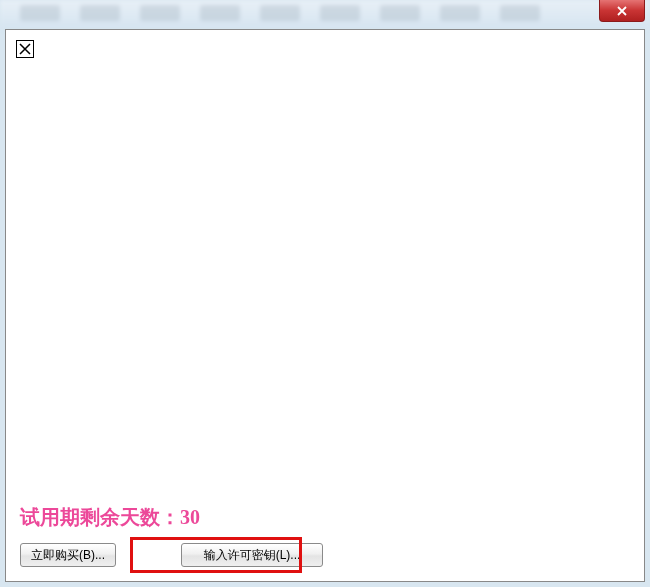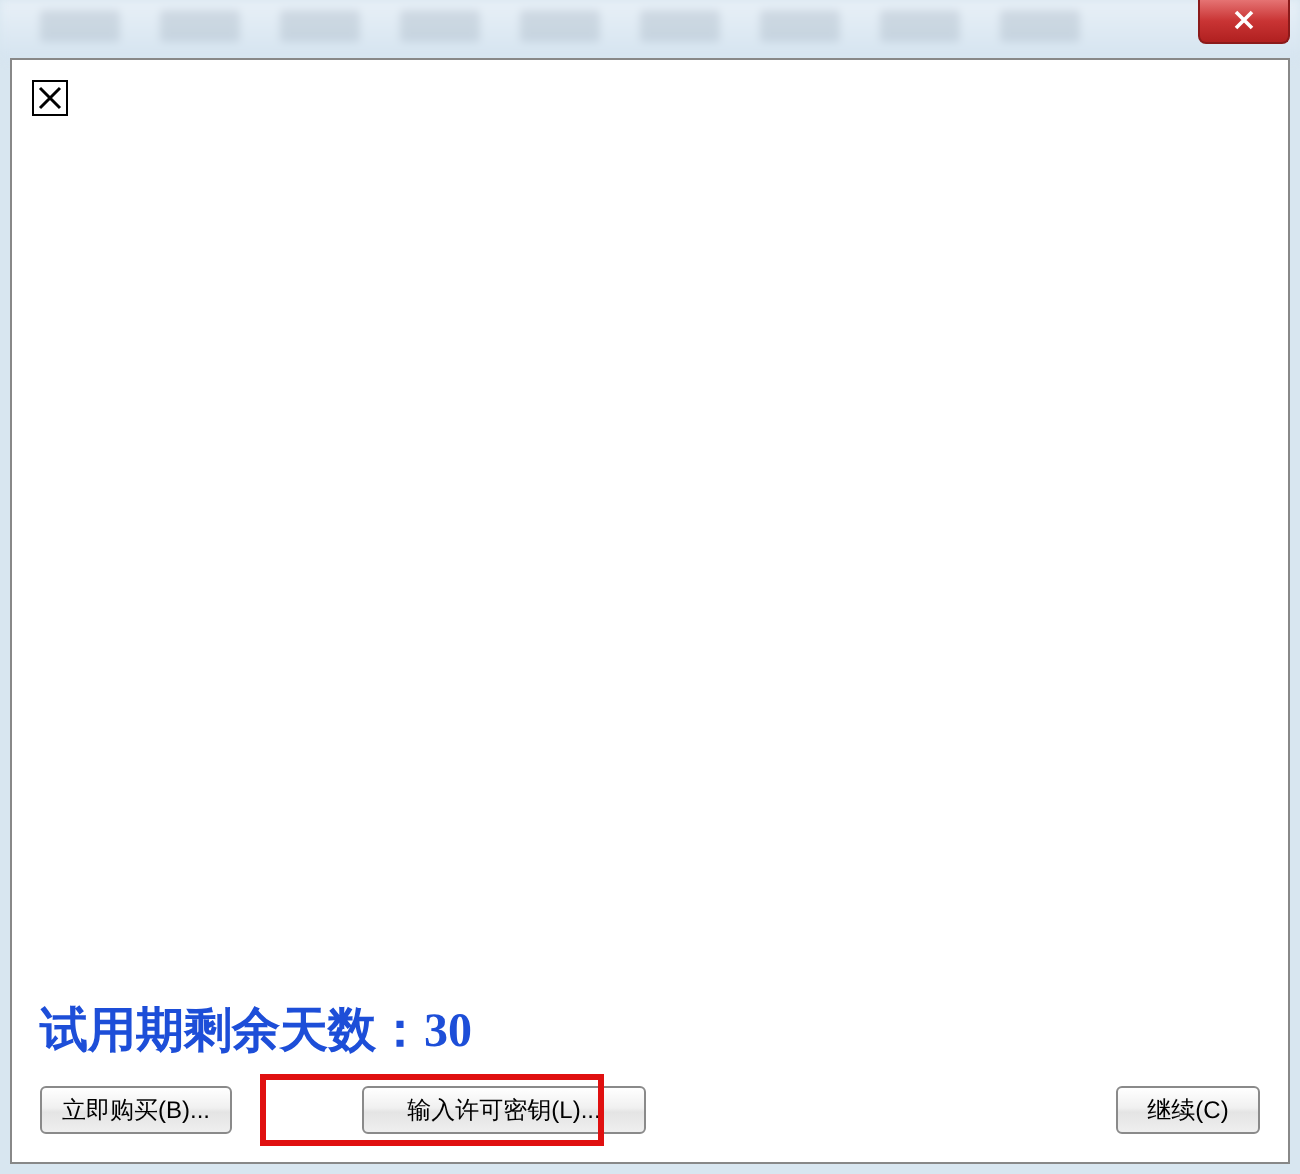--- a/index.html
+++ b/index.html
@@ -78,23 +78,23 @@
       display: flex;
       align-items: center;
       justify-content: center;
       font-size: 12px;
       line-height: 1;
     }
     .trial-text {
       position: absolute;
       bottom: 50px;
       left: 14px;
-      font-size: 24px;
+      font-size: 20px;
       font-weight: bold;
-      color: #1d4ed8;
+      color: #ec4899;
       font-family: "SimSun", serif;
     }
     .button-row {
       position: absolute;
       bottom: 14px;
       left: 14px;
       right: 14px;
       display: flex;
       gap: 29px;
       align-items: center;
@@ -163,18 +163,17 @@
       </svg>
     </div>
 
     <div class="trial-text">
       <span>试用期剩余天数：</span><span>30</span>
     </div>
 
     <div class="button-row">
       <button class="win-button btn-buy">立即购买(B)...</button>
       <button class="win-button btn-license">输入许可密钥(L)...</button>
-      <button class="win-button btn-continue">继续(C)</button>
     </div>
 
     <div class="highlight-box"></div>
   </div>
 </div>
 
 </body></html>

